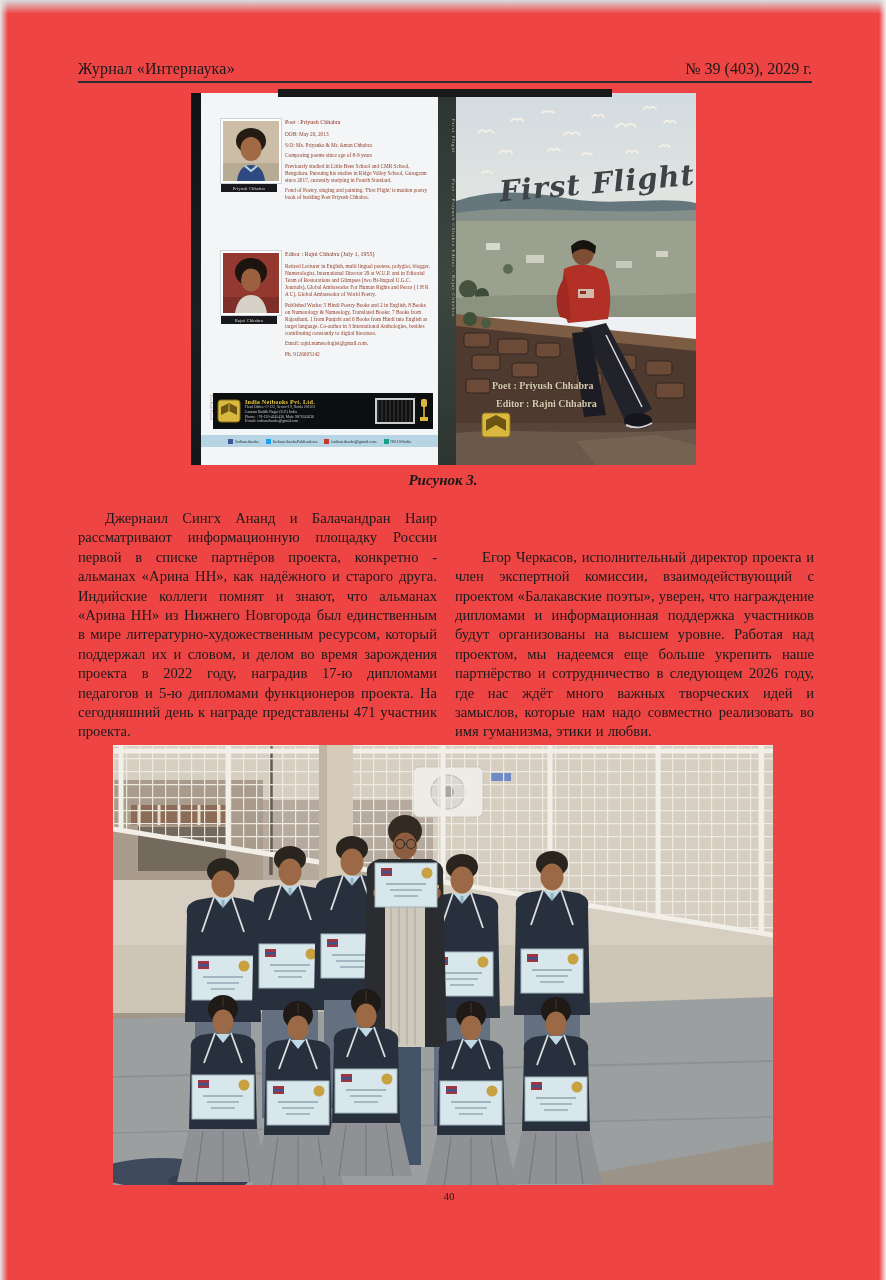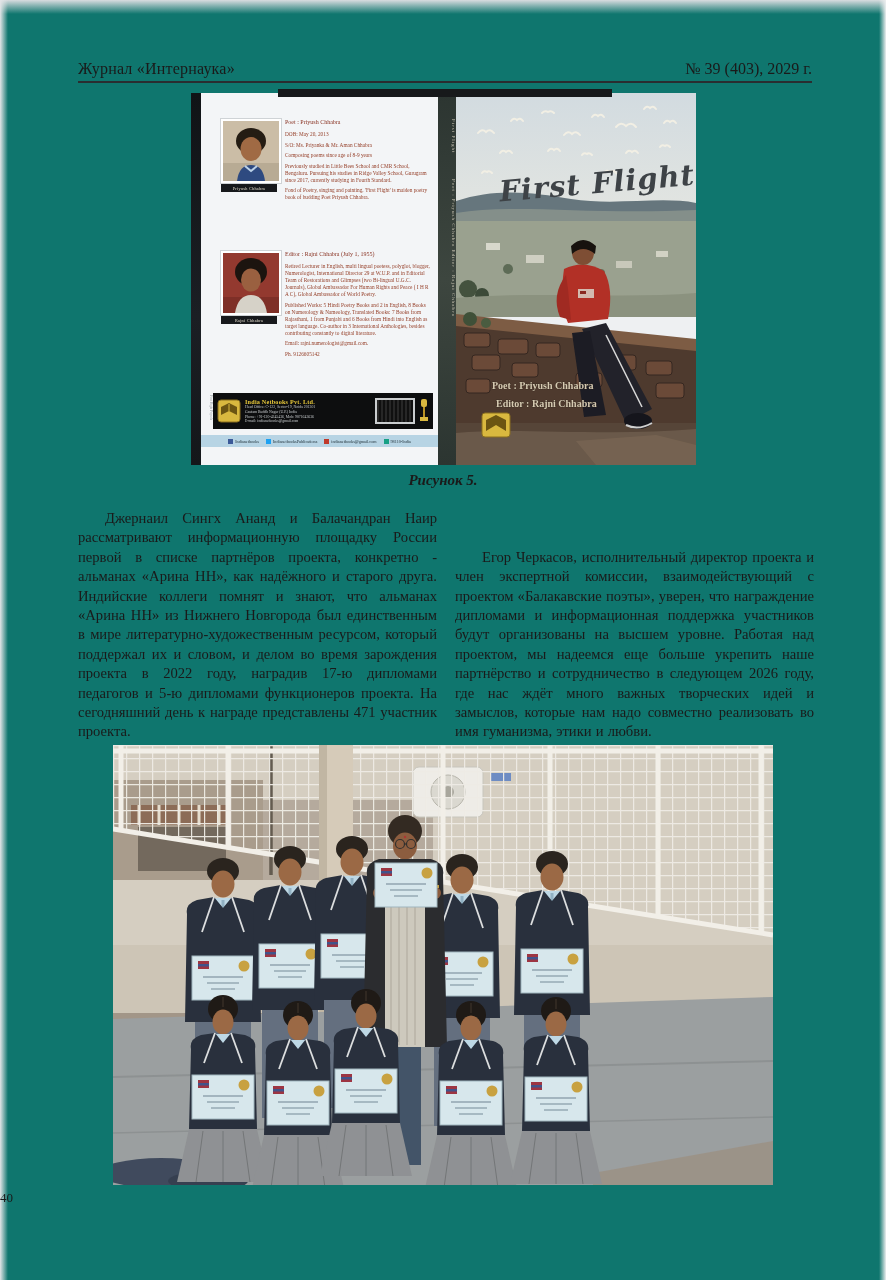--- a/index.html
+++ b/index.html
@@ -1,16 +1,16 @@
 <!DOCTYPE html>
 <html><head>
 <meta charset="utf-8">
 <style>
   html,body{margin:0;padding:0;background:#ffffff;}
-  .page{position:relative;width:886px;height:1280px;background:#0f766e;overflow:hidden;
+  .page{position:relative;width:886px;height:1280px;background:#ef4444;overflow:hidden;
         font-family:"Liberation Serif","DejaVu Serif",serif;color:#1a1a1a;}
   
   .edge-top{position:absolute;left:0;top:0;width:886px;height:14px;
             background:linear-gradient(#d8dcdf,rgba(255,255,255,0));}
   .edge-left{position:absolute;left:0;top:0;width:8px;height:1280px;
              background:linear-gradient(90deg,#e3e5e7,rgba(255,255,255,0));}
   .edge-right{position:absolute;right:0;top:0;width:7px;height:1280px;
               background:linear-gradient(270deg,#eceeef,rgba(255,255,255,0));}
 
   
@@ -69,21 +69,21 @@
   
   .columns{position:absolute;left:78px;right:72px;top:509px;display:flex;gap:18px;align-items:flex-end;}
   .col{flex:1;font-size:14.6px;line-height:1.33;text-align:justify;text-indent:27px;
        word-spacing:.5px;}
 
   
   .photo{position:absolute;left:113px;top:745px;width:660px;height:440px;overflow:hidden;}
   .photo svg{display:block;}
 
   
-  .pageno{position:absolute;left:0;right:0;top:1190px;text-align:left;font-size:13px;}
+  .pageno{position:absolute;left:12px;right:0;top:1190px;text-align:center;font-size:11px;}
 </style>
 </head>
 <body>
 
 <div class="page">
   <div class="edge-top"></div>
   <div class="edge-left"></div>
   <div class="edge-right"></div>
 
   <div class="header">
@@ -271,21 +271,21 @@
 
           <g>
             <rect x="26" y="320" width="28" height="24" rx="3" fill="#d9b83f" stroke="#8a6f1f"></rect>
             <path d="M30 338 L40 332 L50 338 L50 327 L40 322 L30 327 Z" fill="#6b5412"></path>
           </g>
         </svg>
       </div>
     </div>
   </div>
 
-  <div class="fig-caption">Рисунок 5.</div>
+  <div class="fig-caption">Рисунок 3.</div>
 
   <div class="columns">
     <div class="col">Джернаил Сингх Ананд и Балачандран Наир рассматривают информационную площадку России первой в списке партнёров проекта, конкретно - альманах «Арина НН», как надёжного и старого друга. Индийские коллеги помнят и знают, что альманах «Арина НН» из Нижнего Новгорода был единственным в мире литературно-художественным ресурсом, который поддержал их и словом, и делом во время зарождения проекта в 2022 году, наградив 17-ю дипломами педагогов и 5-ю дипломами функционеров проекта. На сегодняшний день к награде представлены 471 участник проекта.</div>
     <div class="col">Егор Черкасов, исполнительный директор проекта и член экспертной комиссии, взаимодействующий с проектом «Балакавские поэты», уверен, что награждение дипломами и информационная поддержка участников будут организованы на высшем уровне. Работая над проектом, мы надеемся еще больше укрепить наше партнёрство и сотрудничество в следующем 2026 году, где нас ждёт много важных творческих идей и замыслов, которые нам надо совместно реализовать во имя гуманизма, этики и любви.</div>
   </div>
 
   <div class="photo">
     <svg width="660" height="440" viewBox="0 0 660 440">
       <defs>
         <pattern id="grid" width="13" height="13" patternUnits="userSpaceOnUse">

